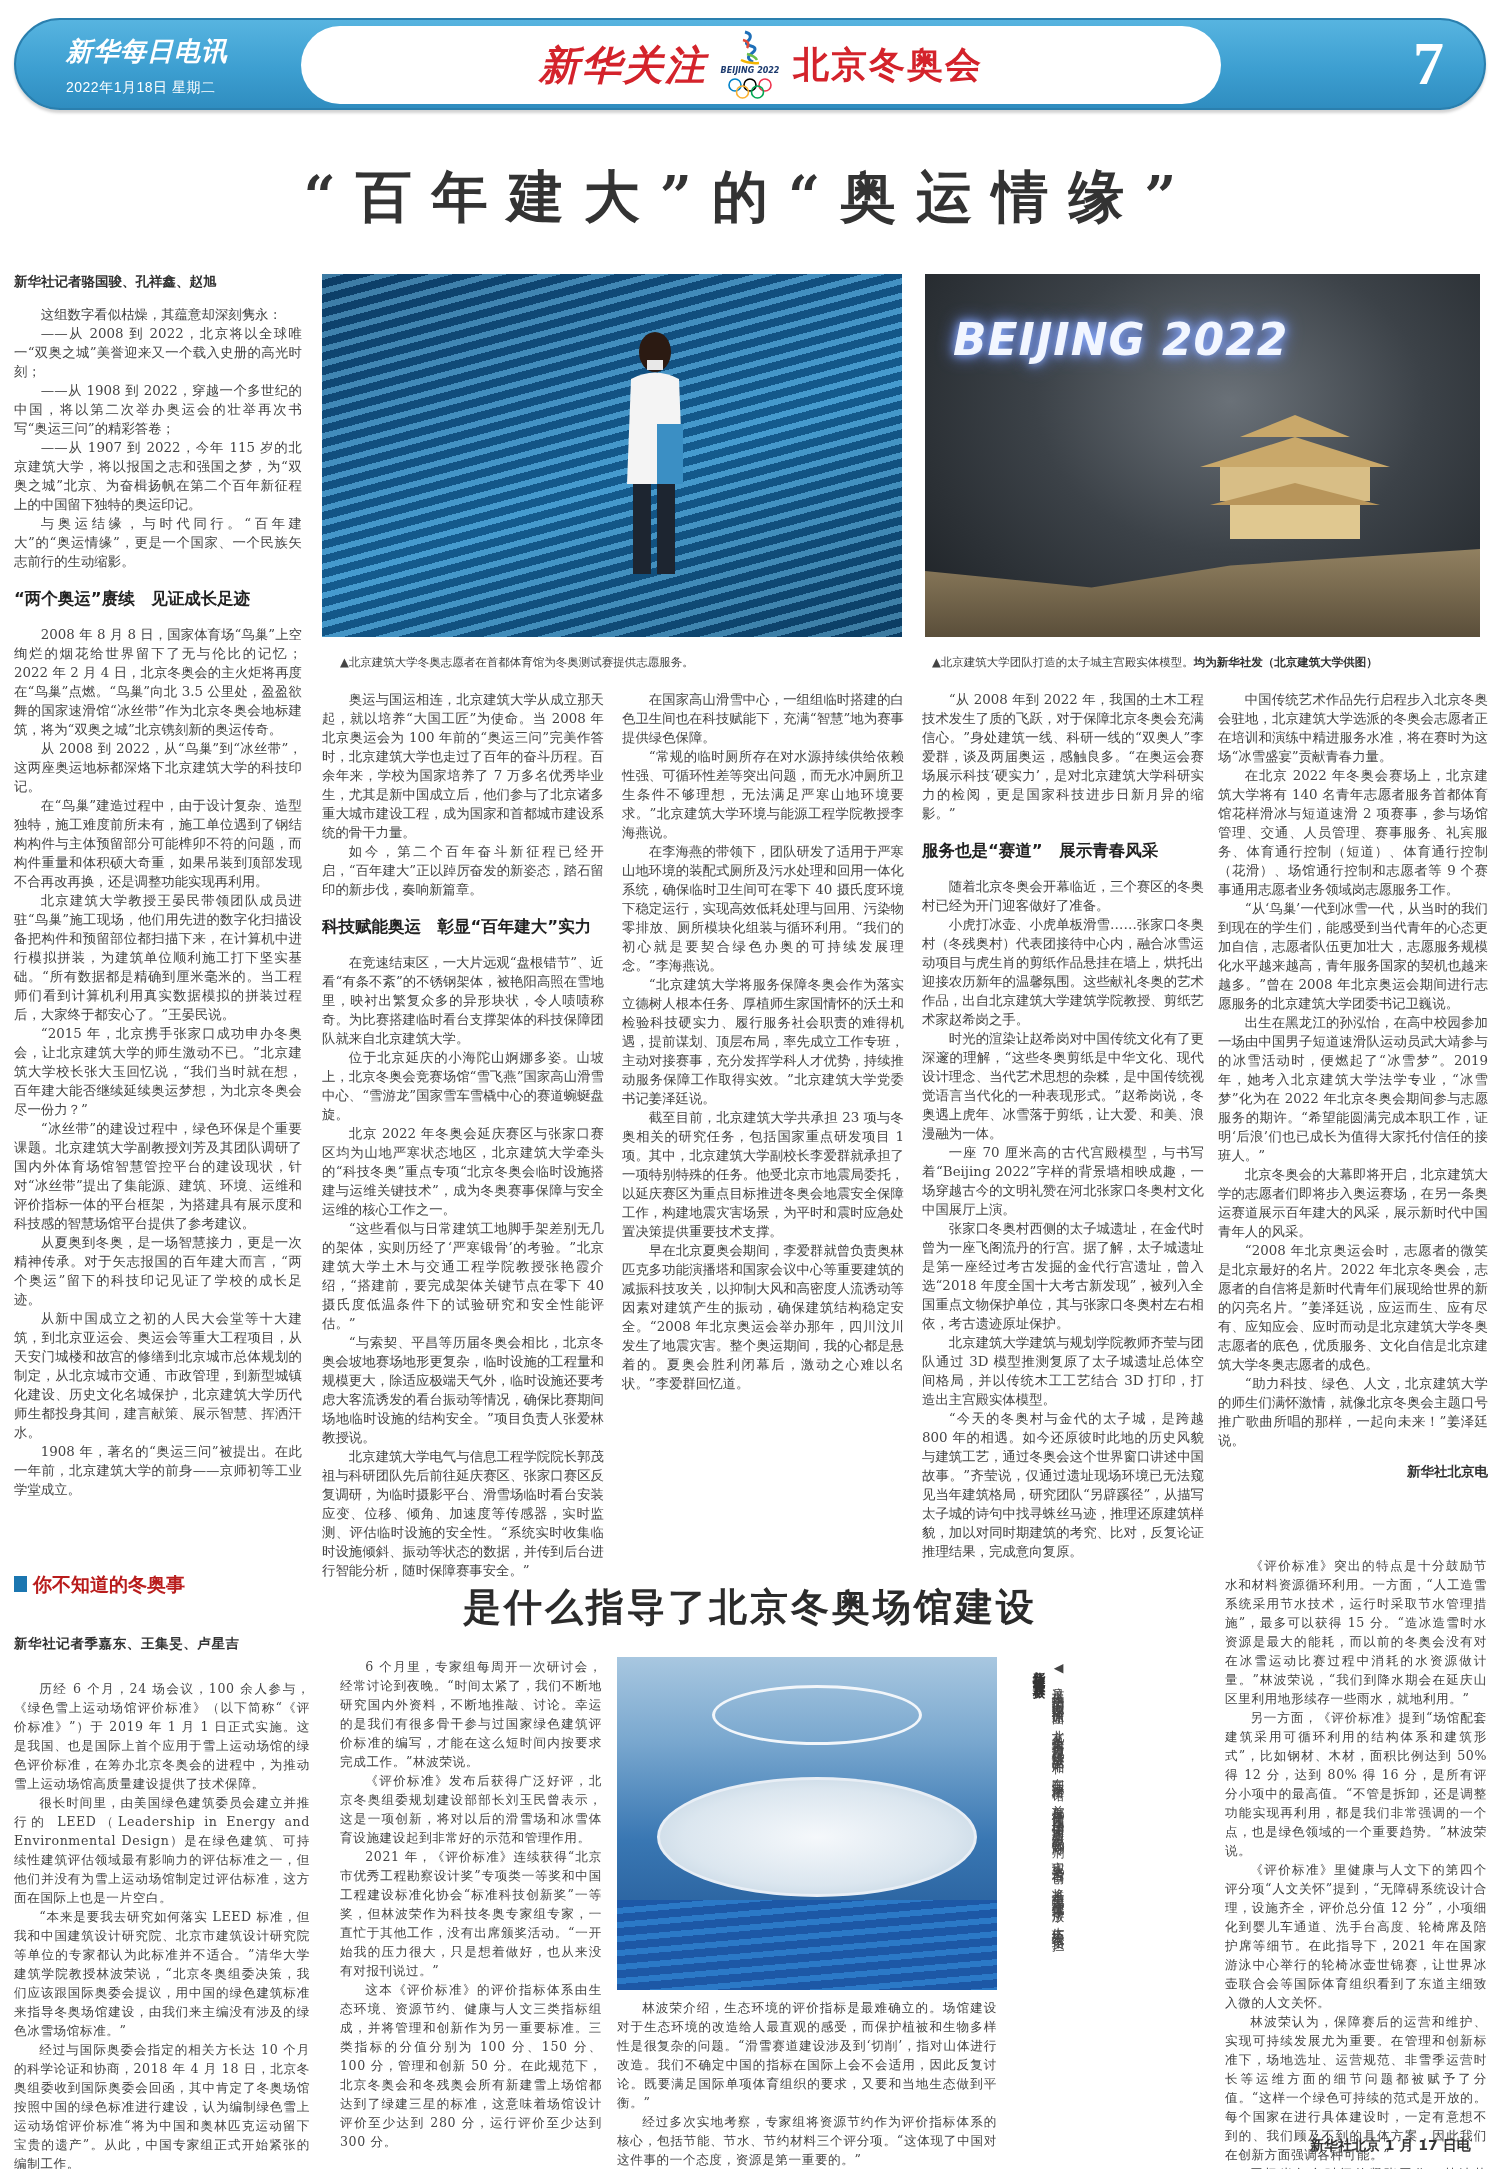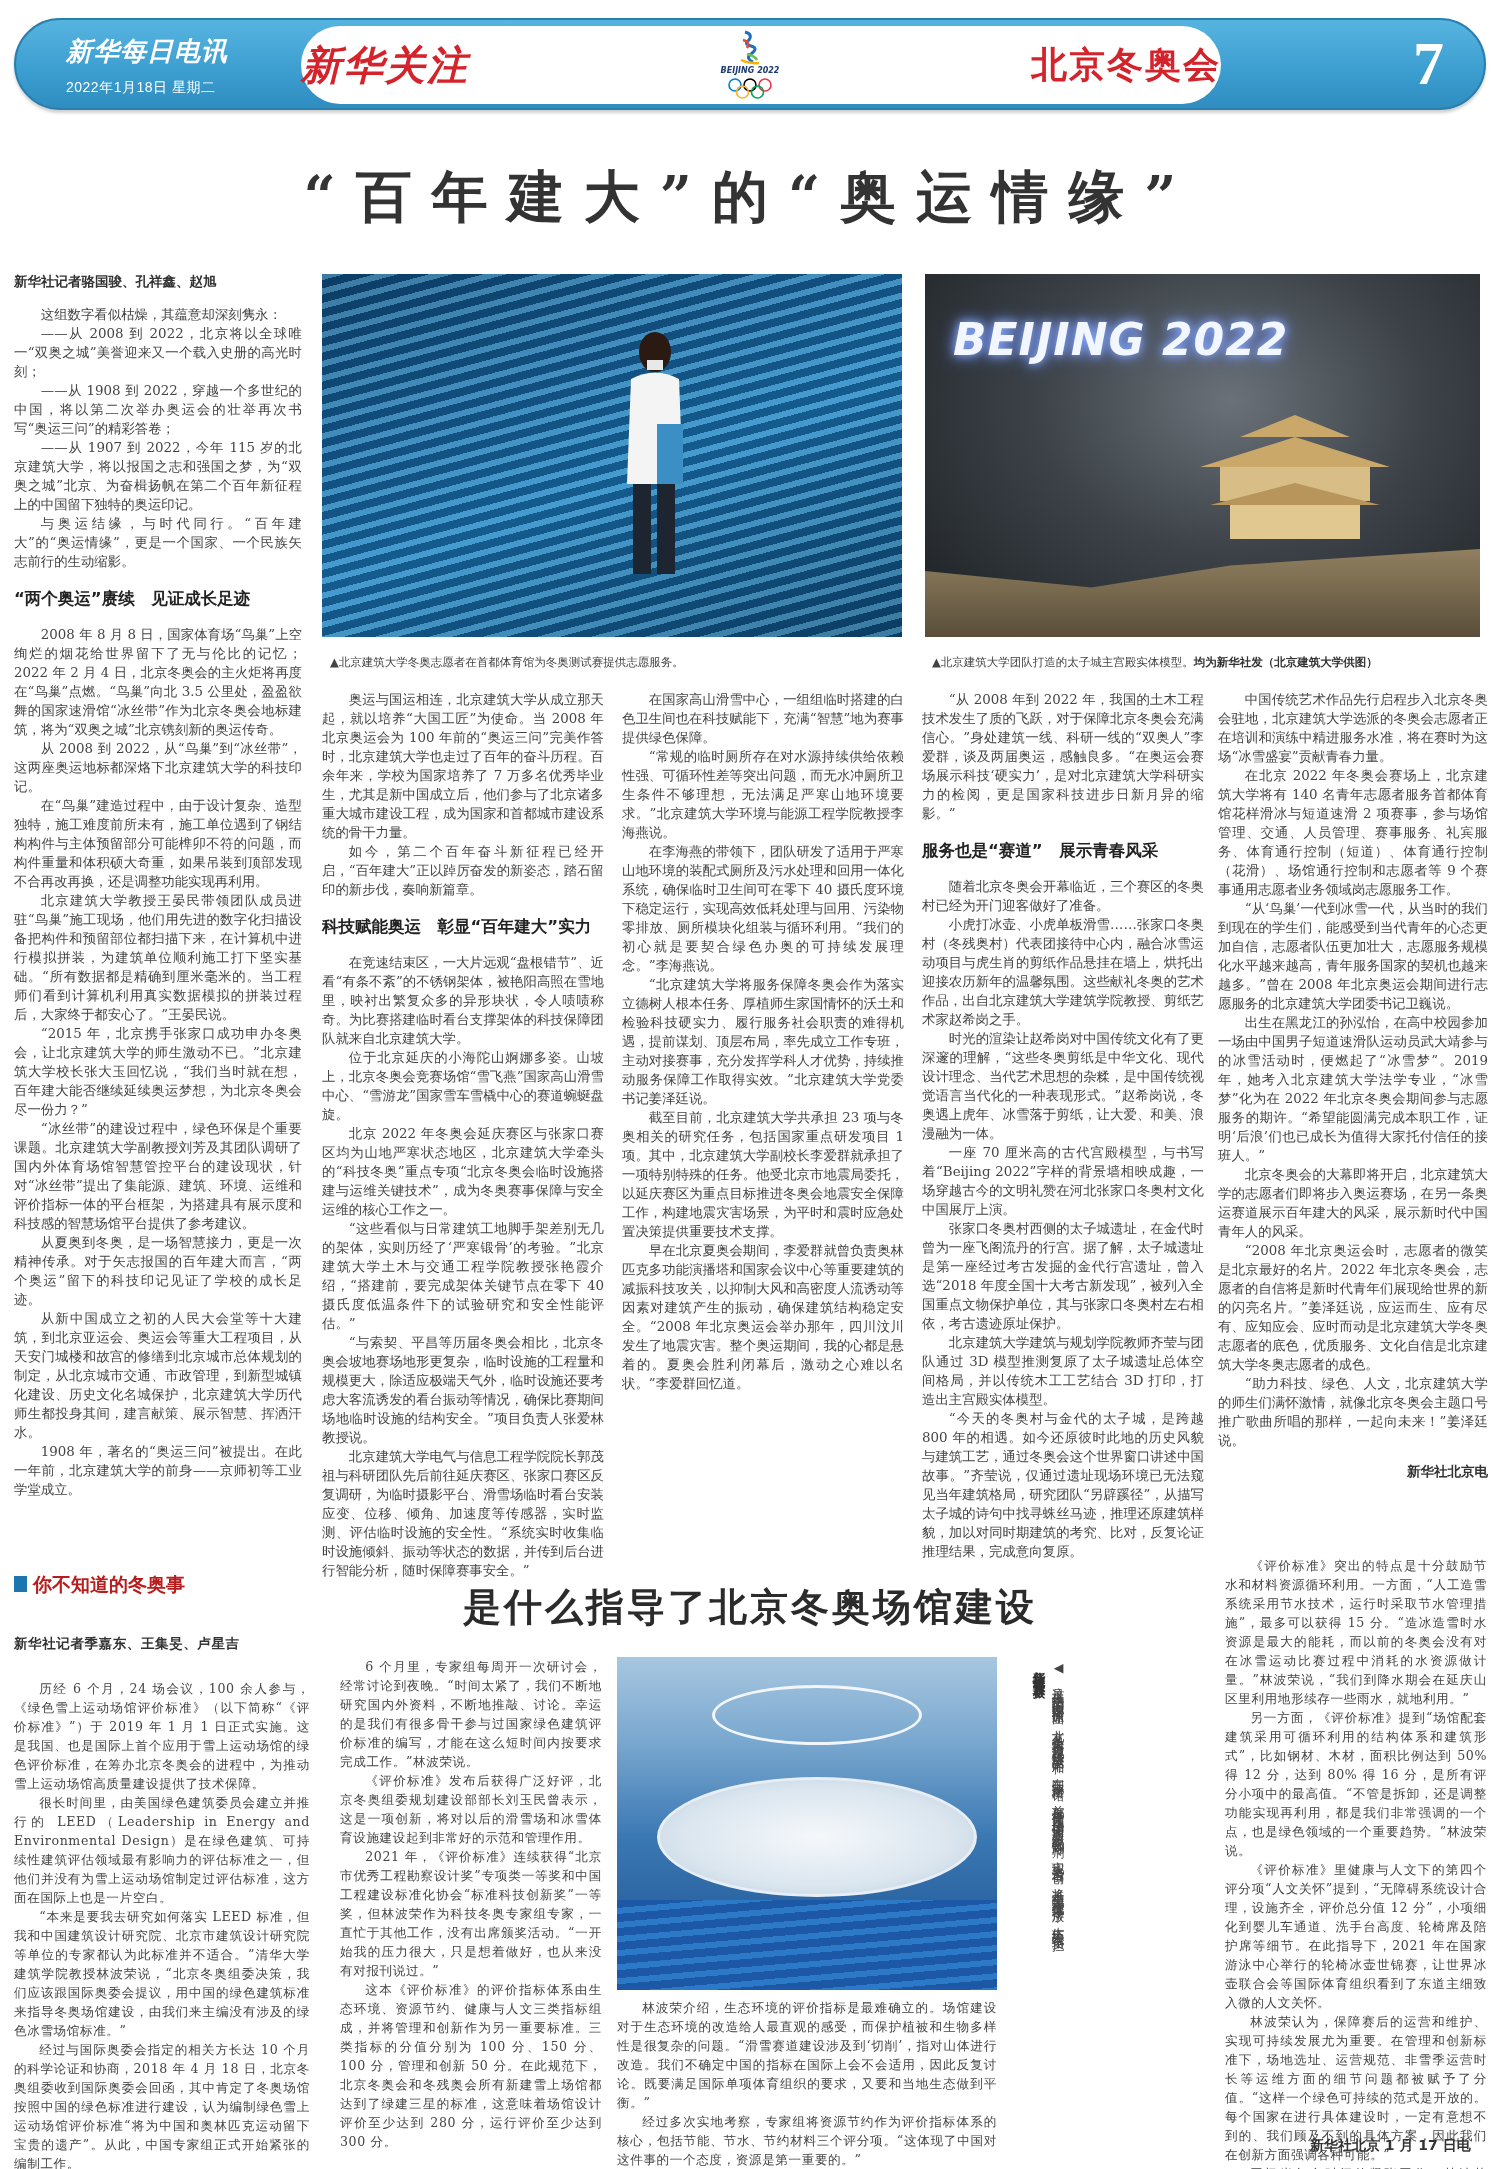--- a/index.html
+++ b/index.html
@@ -7,21 +7,21 @@
   body { position: relative; font-family: "DejaVu Serif", "Liberation Serif", serif; color: #333; }
 
   
   .masthead { position: absolute; left: 14px; top: 18px; width: 1472px; height: 92px;
     background: linear-gradient(180deg, #57b4e0 0%, #3d9fd1 55%, #2f8dc0 100%);
     border-radius: 46px; border: 2px solid #2a7fae; box-shadow: 0 3px 3px rgba(0,0,0,0.18); }
   .masthead .left { position: absolute; left: 50px; top: 14px; width: 210px; color: #fff; }
   .masthead .paper-name { font-family: "DejaVu Sans", sans-serif; font-size: 26px; font-weight: bold; font-style: italic; letter-spacing: 1px; }
   .masthead .issue-date { font-family: "Liberation Sans", sans-serif; font-size: 14px; margin-top: 10px; letter-spacing: 0.5px; }
   .masthead .center { position: absolute; left: 285px; top: 6px; width: 920px; height: 78px; background: #fff; border-radius: 40px;
-    display: flex; align-items: center; justify-content: space-between; gap: 18px; }
+    display: flex; align-items: center; justify-content: center; gap: 8px; }
   .masthead .column-label { font-family: "DejaVu Serif", serif; font-size: 40px; font-weight: bold; color: #d4232b; font-style: italic; letter-spacing: 2px; }
   .masthead .emblem { width: 70px; height: 74px; position: relative; }
   .masthead .emblem .mark { position: absolute; left: 22px; top: 2px; width: 26px; height: 36px; }
   .masthead .emblem .bj { position: absolute; left: 0; top: 38px; width: 70px; font-family: "DejaVu Sans", sans-serif; font-size: 8px; font-weight: bold; font-style: italic; color: #1d3b6f; text-align: center; }
   .masthead .emblem .rings { position: absolute; left: 12px; top: 50px; width: 46px; height: 22px; }
   .masthead .topic-label { font-family: "DejaVu Sans", sans-serif; font-size: 36px; font-weight: bold; color: #d4232b; letter-spacing: 2px; }
   .masthead .page-no { position: absolute; right: 40px; top: 8px; font-family: "Liberation Serif", serif; font-size: 62px; font-weight: bold; color: #fff; }
 
   
   .headline { position: absolute; left: 0; top: 160px; width: 1500px; text-align: center;
@@ -133,21 +133,21 @@
   <div class="bj-text">BEIJING 2022</div>
   <svg class="palace" viewBox="0 0 210 150">
     <polygon points="10,58 105,28 200,58" fill="#c9a86a"></polygon>
     <rect x="30" y="58" width="150" height="34" fill="#d8be86"></rect>
     <polygon points="20,96 105,74 190,96" fill="#b8955a"></polygon>
     <rect x="40" y="96" width="130" height="34" fill="#e0c890"></rect>
     <polygon points="50,28 105,6 160,28" fill="#c9a86a"></polygon>
   </svg>
   <div class="wall"></div>
 </div>
-<div class="caption" style="left:330px;">▲北京建筑大学冬奥志愿者在首都体育馆为冬奥测试赛提供志愿服务。</div>
+<div class="caption" style="left:340px;">▲北京建筑大学冬奥志愿者在首都体育馆为冬奥测试赛提供志愿服务。</div>
 <div class="caption" style="left:932px;">
   <span>▲北京建筑大学团队打造的太子城主宫殿实体模型。</span><span class="credit">均为新华社发（北京建筑大学供图）</span>
 </div>
 
 <div class="col" style="left:322px; top:690px; width:282px;">
   <p>奥运与国运相连，北京建筑大学从成立那天起，就以培养“大国工匠”为使命。当 2008 年北京奥运会为 100 年前的“奥运三问”完美作答时，北京建筑大学也走过了百年的奋斗历程。百余年来，学校为国家培养了 7 万多名优秀毕业生，尤其是新中国成立后，他们参与了北京诸多重大城市建设工程，成为国家和首都城市建设系统的骨干力量。</p>
   <p>如今，第二个百年奋斗新征程已经开启，“百年建大”正以踔厉奋发的新姿态，踏石留印的新步伐，奏响新篇章。</p>
   <div class="subhead">科技赋能奥运　彰显“百年建大”实力</div>
   <p>在竞速结束区，一大片远观“盘根错节”、近看“有条不紊”的不锈钢架体，被艳阳高照在雪地里，映衬出繁复众多的异形块状，令人啧啧称奇。为比赛搭建临时看台支撑架体的科技保障团队就来自北京建筑大学。</p>
   <p>位于北京延庆的小海陀山婀娜多姿。山坡上，北京冬奥会竞赛场馆“雪飞燕”国家高山滑雪中心、“雪游龙”国家雪车雪橇中心的赛道蜿蜒盘旋。</p>

